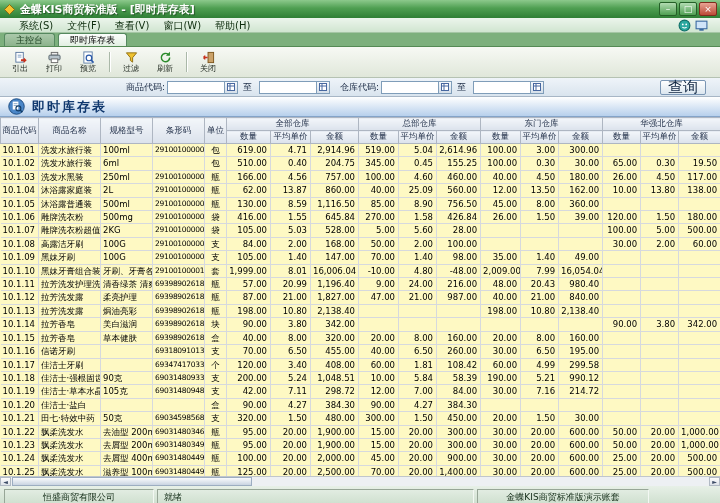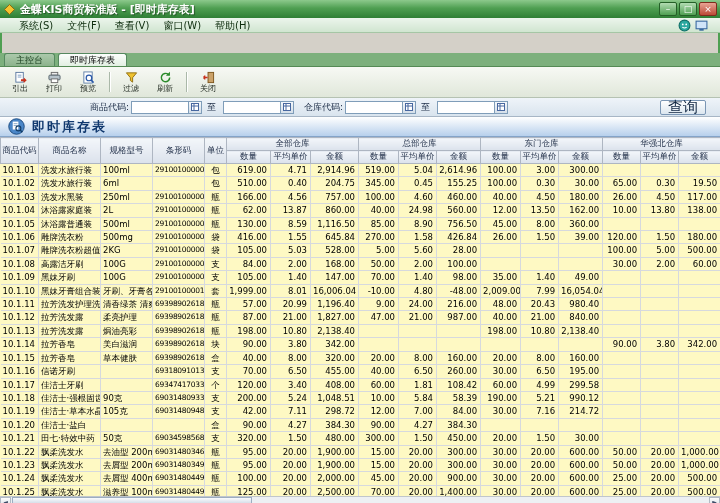--- a/index.html
+++ b/index.html
@@ -21,39 +21,39 @@
 
   
   .menubar{flex:0 0 15px;height:15px;background:linear-gradient(180deg,#ecf5ec,#d0e5d0);
            border-bottom:1px solid #a5c6a5;display:flex;align-items:center;padding:0 12px;font-size:10px;}
   .menu-item{padding:0 7px;line-height:15px;color:#0d2c0d;white-space:nowrap;}
   .menubar-spacer{flex:1;}
   .mb-icon{width:13px;height:13px;margin-left:4px;}
 
   
   .tabbar{flex:0 0 14px;height:14px;background:#7db07d;border-bottom:1px solid #558a55;
-          display:flex;align-items:flex-end;padding:0 4px;margin-top:20px;}
+          display:flex;align-items:flex-end;padding:0 4px;}
   .tab{height:13px;line-height:12px;padding:0 11px;font-size:9px;border:1px solid #55885f;border-bottom:none;
        border-radius:3px 3px 0 0;margin-right:3px;white-space:nowrap;}
   .tab.inactive{background:linear-gradient(180deg,#abc9ab,#8cb38c);color:#163a1b;}
   .tab.active{background:linear-gradient(180deg,#fcfefc,#e2efe2);color:#000;}
 
   
   .toolbar{flex:0 0 25px;height:25px;background:linear-gradient(180deg,#f7f9f4,#e0e7da);
            border-bottom:1px solid #b5c2b2;display:flex;align-items:center;padding:15px 3px;}
   .tbtn{width:34px;height:24px;display:flex;flex-direction:column;align-items:center;justify-content:center;border:1px solid transparent;border-radius:2px;}
   .tbtn svg{width:13px;height:13px;display:block;}
   .tlabel{font-size:8px;line-height:9px;color:#1d261d;white-space:nowrap;}
   .tsep{width:1px;height:20px;background:#aab8a8;box-shadow:1px 0 0 #ffffff;margin:0 4px;}
 
   
   .querybar{flex:0 0 19px;height:19px;background:linear-gradient(180deg,#eff4f9,#d9e4ee);
             border-bottom:1px solid #a7b6c6;display:flex;align-items:center;padding:0 6px;color:#1c2c46;}
   .q-label{white-space:nowrap;}
-  .q-label.first{margin-left:84px;text-align:right;}
+  .q-label.first{margin-left:120px;text-align:right;}
   .q-label.second{margin-left:10px;}
   .q-group{display:flex;align-items:center;margin-left:2px;}
   .q-input{width:58px;height:13px;border:1px solid #7f9db9;background:#fff;font-size:9px;padding:0 2px;
            font-family:"DejaVu Sans",sans-serif;}
   .q-lookup{width:13px;height:13px;border:1px solid #7f9db9;border-left:none;
             background:linear-gradient(180deg,#f5f8fb,#d5dfe9);display:flex;align-items:center;justify-content:center;}
   .q-lookup svg{width:8px;height:8px;display:block;}
   .q-to{margin:0 5px;white-space:nowrap;}
   .q-btn{margin-left:auto;margin-right:8px;width:46px;height:15px;border:1px solid #7b96b4;border-radius:2px;
          background:linear-gradient(180deg,#ffffff,#dbe6ef);font-size:15px;color:#0e2440;
@@ -354,21 +354,21 @@
           <tr>
             <td class="t">10.1.04</td>
             <td class="t">沐浴露家庭装</td>
             <td class="t">2L</td>
             <td class="bc">2910010000045</td>
             <td class="u">瓶</td>
             <td class="n">62.00</td>
             <td class="n">13.87</td>
             <td class="n">860.00</td>
             <td class="n">40.00</td>
-            <td class="n">24.98</td>
+            <td class="n">25.09</td>
             <td class="n">560.00</td>
             <td class="n">12.00</td>
             <td class="n">13.50</td>
             <td class="n">162.00</td>
             <td class="n">10.00</td>
             <td class="n">13.80</td>
             <td class="n">138.00</td>
           </tr>
           <tr>
             <td class="t">10.1.05</td>

